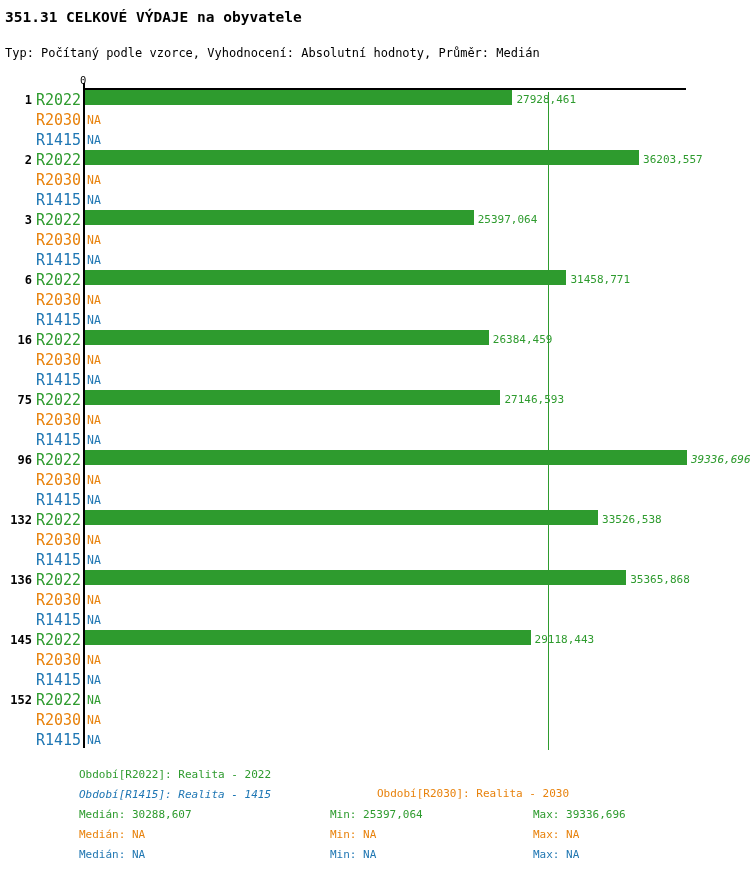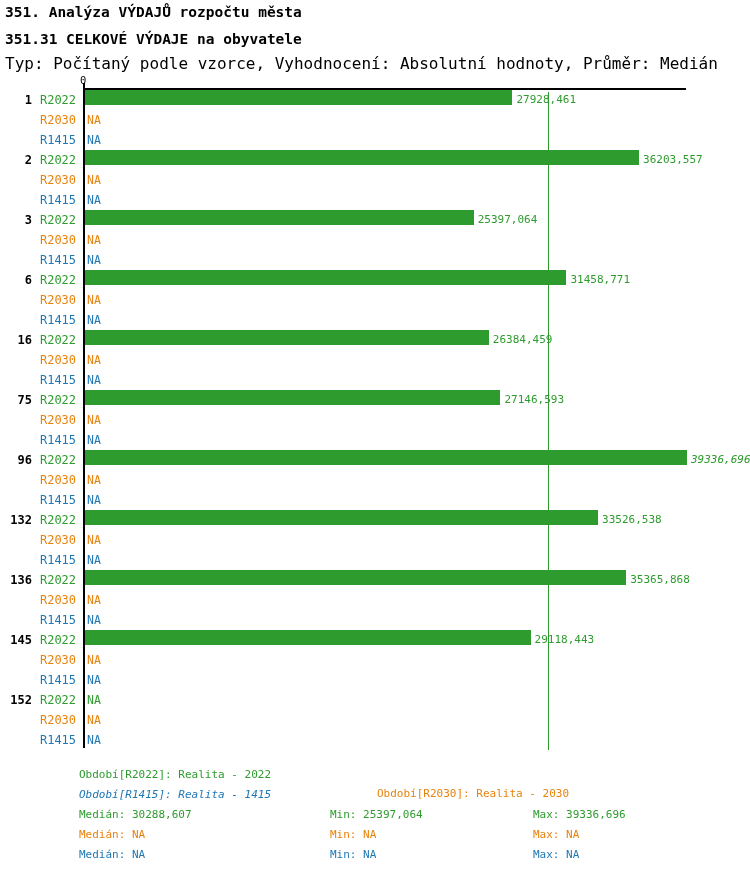--- a/index.html
+++ b/index.html
@@ -28,23 +28,23 @@
     font-weight: bold;
     font-size: 14.5px;
     line-height: 19px;
     white-space: nowrap;
     color: #000000;
   }
   #title-1 { margin-top: 3px; }
   #title-2 { margin-top: 8px; }
   #subtitle {
     font-family: "DejaVu Sans Mono", "Liberation Mono", monospace;
-    font-size: 16px;
+    font-size: 12px;
     line-height: 14px;
-    margin-top: 8px;
+    margin-top: 19px;
     white-space: nowrap;
     color: #000000;
   }
 
   
   #plot {
     position: absolute;
     left: 0;
     top: 0;
     width: 750px;
@@ -77,21 +77,21 @@
     position: absolute;
     font-size: 12px;
     font-weight: bold;
     line-height: 12px;
     color: #000000;
     text-align: right;
     white-space: nowrap;
   }
   .series-label {
     position: absolute;
-    font-size: 12px;
+    font-size: 15px;
     line-height: 12px;
     text-align: center;
     white-space: nowrap;
   }
   .bar {
     position: absolute;
     height: 15px;
   }
   .bar-value {
     position: absolute;
@@ -117,21 +117,20 @@
     position: absolute;
     font-size: 11px;
     line-height: 12px;
     white-space: nowrap;
   }
 </style>
 </head>
 <body>
 
 <div id="header">
-  <div class="title-line" id="title-1">351. Analýza VÝDAJŮ rozpočtu města</div>
   <div class="title-line" id="title-2">351.31 CELKOVÉ VÝDAJE na obyvatele</div>
   <div id="subtitle">Typ: Počítaný podle vzorce, Vyhodnocení: Absolutní hodnoty, Průměr: Medián</div>
 </div>
 
 <div id="plot">
   <div id="axis-zero-label" style="left: 80px; top: 75px;">0</div>
   <div id="axis-vline" style="left: 83px; top: 83px; height: 665px; background: rgb(0, 0, 0);"></div>
   <div id="axis-topline" style="left: 84px; top: 88px; width: 602px; background: rgb(0, 0, 0);"></div>
   <div id="median-vline" style="left: 547.53px; top: 92px; height: 658px; background: rgb(46, 155, 46);"></div>
 <div class="row-index" style="left: 0px; width: 32px; top: 94px;">1</div>

